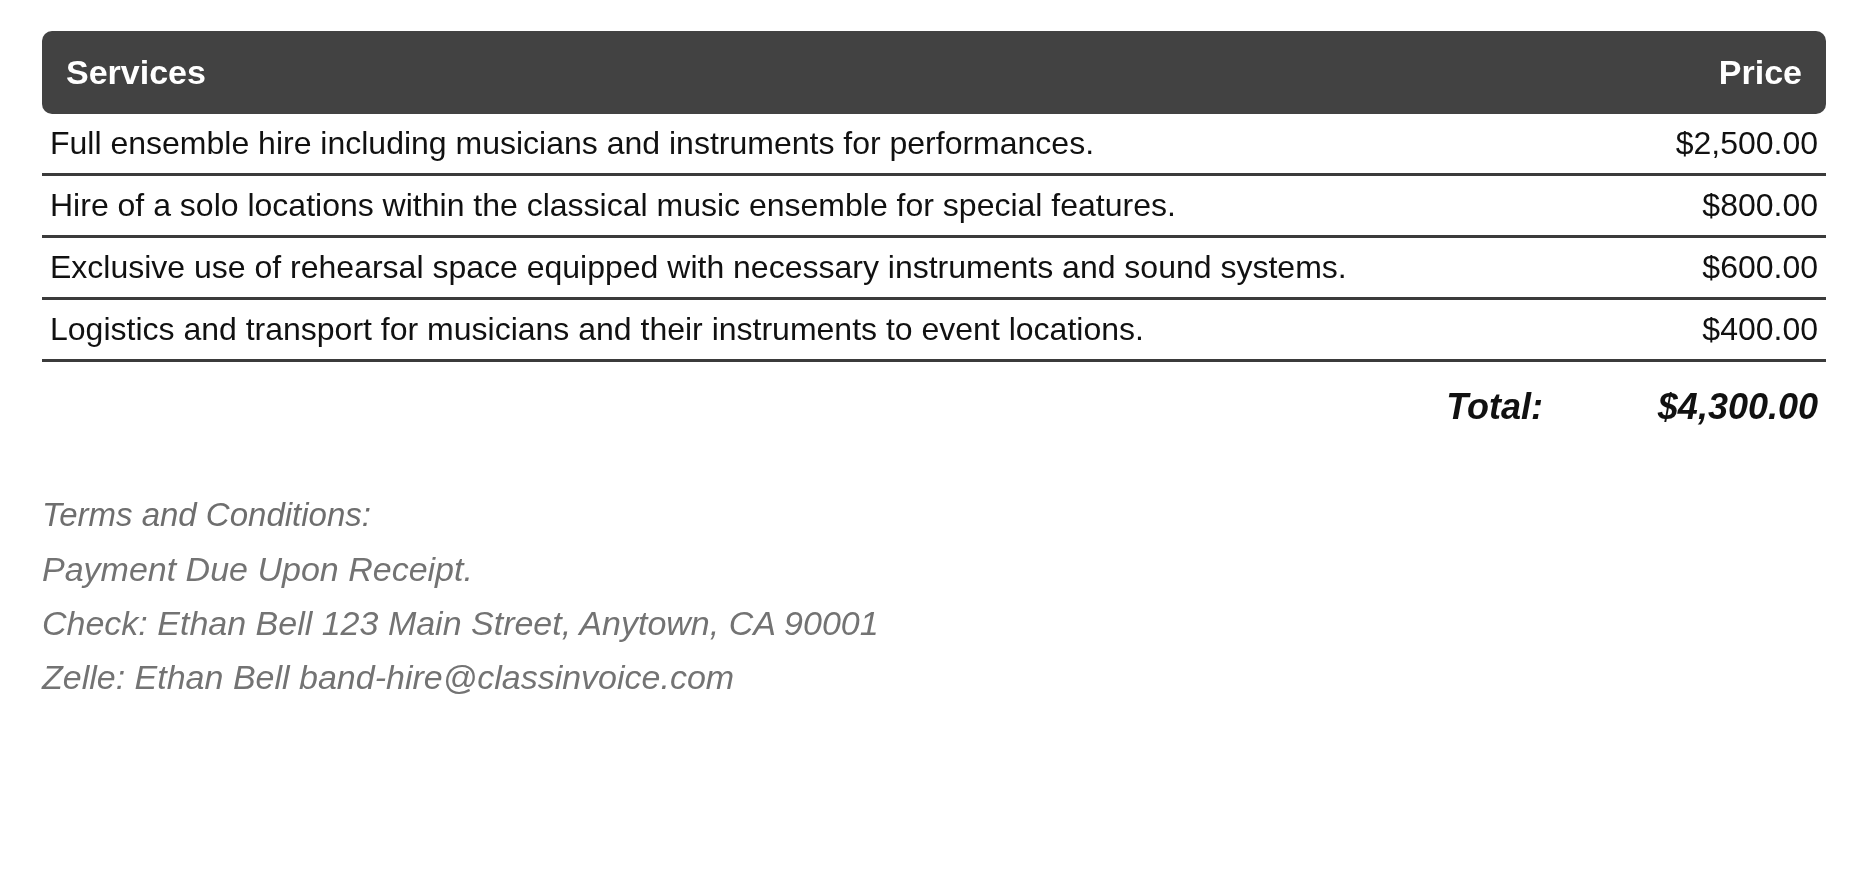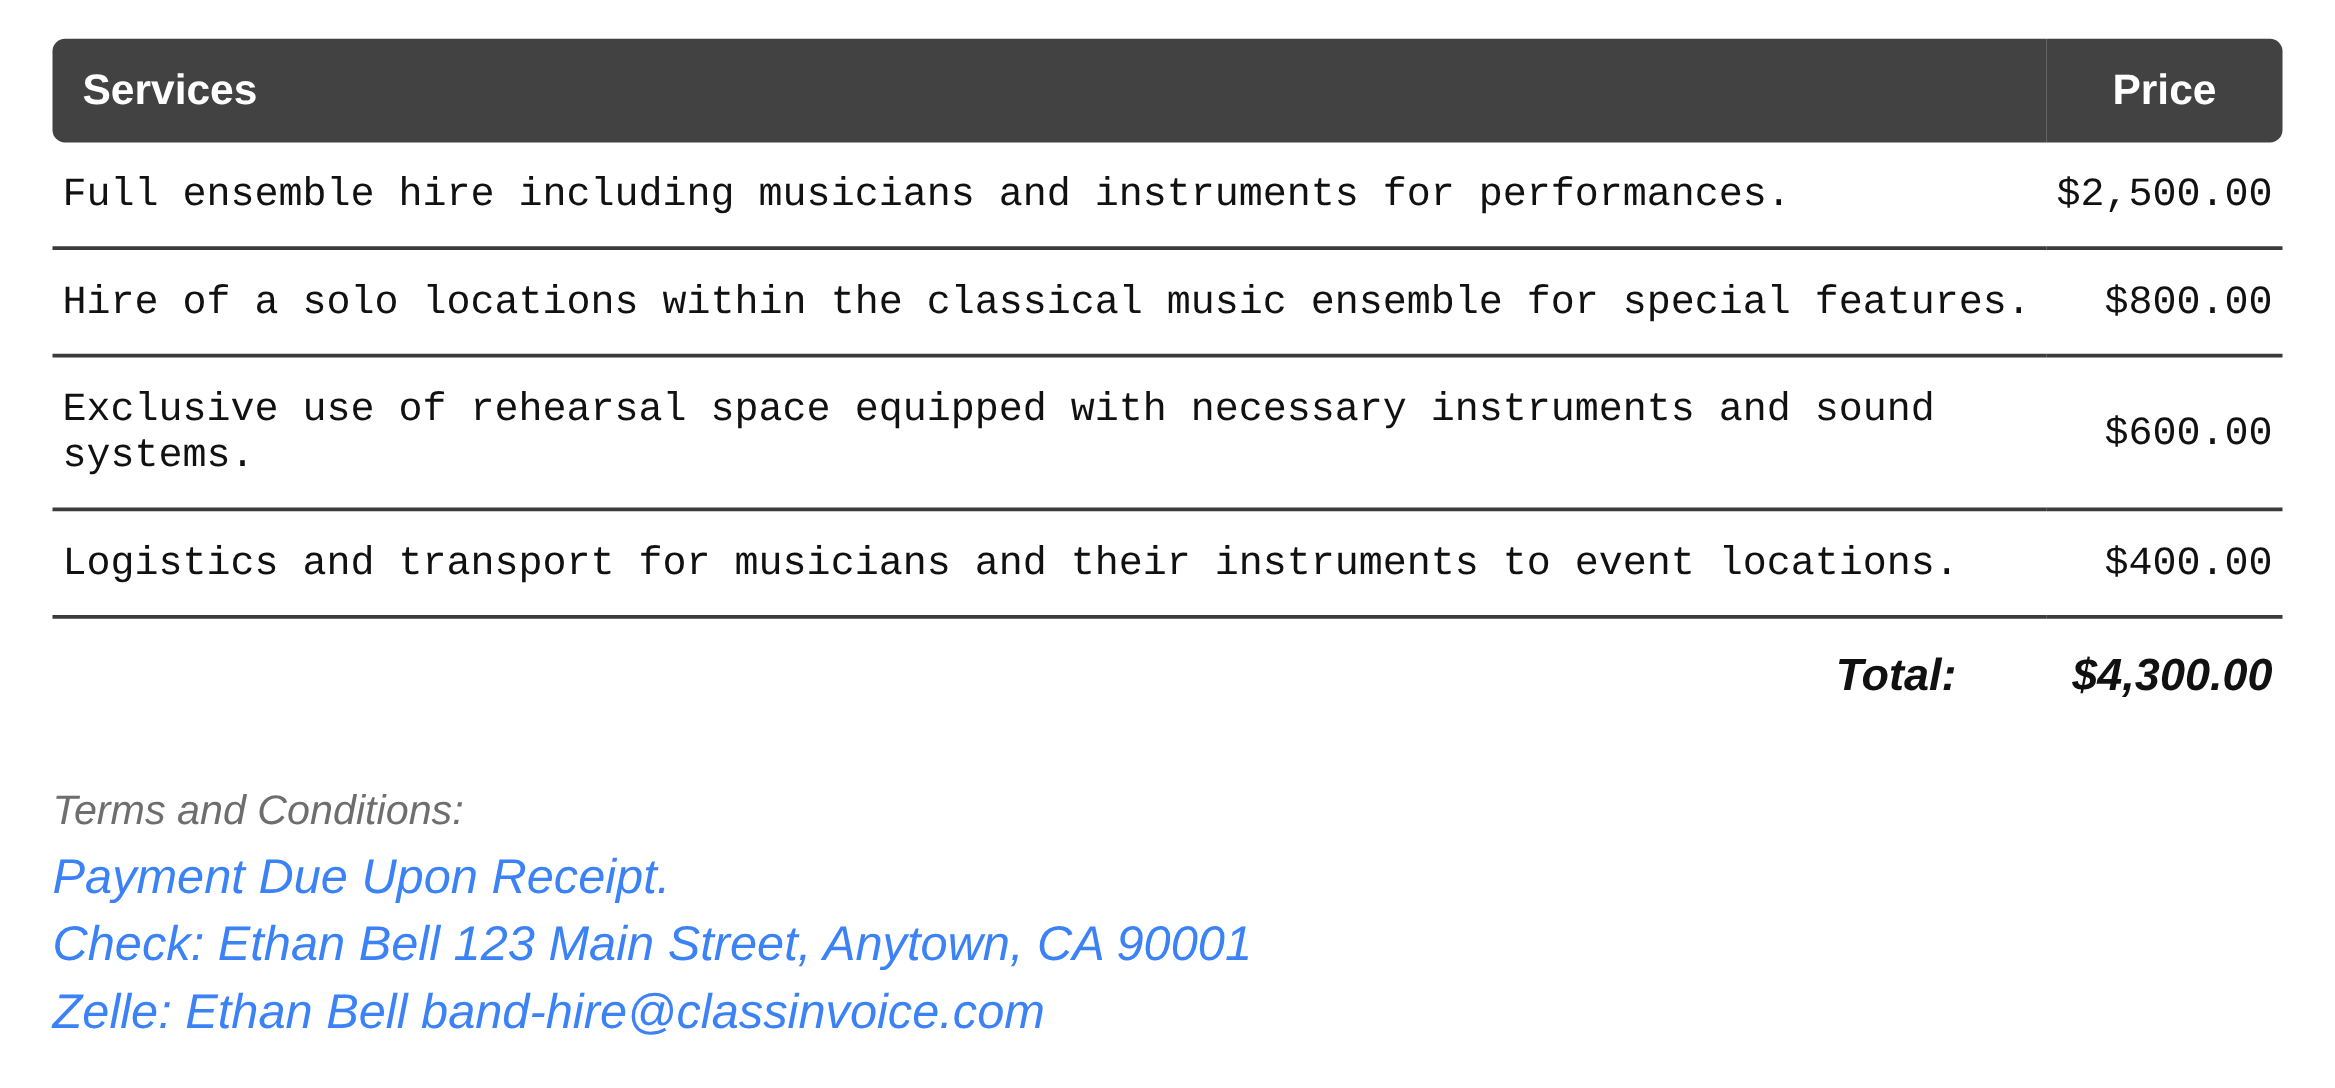--- a/index.html
+++ b/index.html
@@ -28,28 +28,27 @@
     font-weight: bold;
     font-size: 34px;
     padding: 22px 24px;
     vertical-align: middle;
   }
   table.services-table thead th.col-services {
     text-align: left;
     border-radius: 10px 0 0 10px;
   }
   table.services-table thead th.col-price {
-    text-align: center;
+    text-align: right;
     border-radius: 0 10px 10px 0;
   }
   table.services-table tbody td {
-    padding: 23px 8px;
+    padding: 11px 8px;
     border-bottom: 3px solid #3b3b3b;
     vertical-align: middle;
-    font-family: Liberation Mono, monospace;
   }
   table.services-table td.service-cell { text-align: left; }
   table.services-table td.price-cell {
     text-align: right;
     white-space: nowrap;
   }
   table.services-table tfoot td {
     padding: 24px 8px;
     font-weight: bold;
     font-size: 36px;
@@ -67,22 +66,22 @@
     margin-top: 36px;
     font-style: italic;
   }
   .terms-heading {
     color: #6e6e6e;
     font-size: 33px;
     font-weight: 400;
     line-height: 54px;
   }
   .terms-line {
-    color: #3b82f6;
-    font-size: 39px;
+    color: #737373;
+    font-size: 34px;
     line-height: 54px;
   }
 </style>
 </head>
 <body>
 
 <div class="page">
 
   <table class="services-table">
     <thead>

